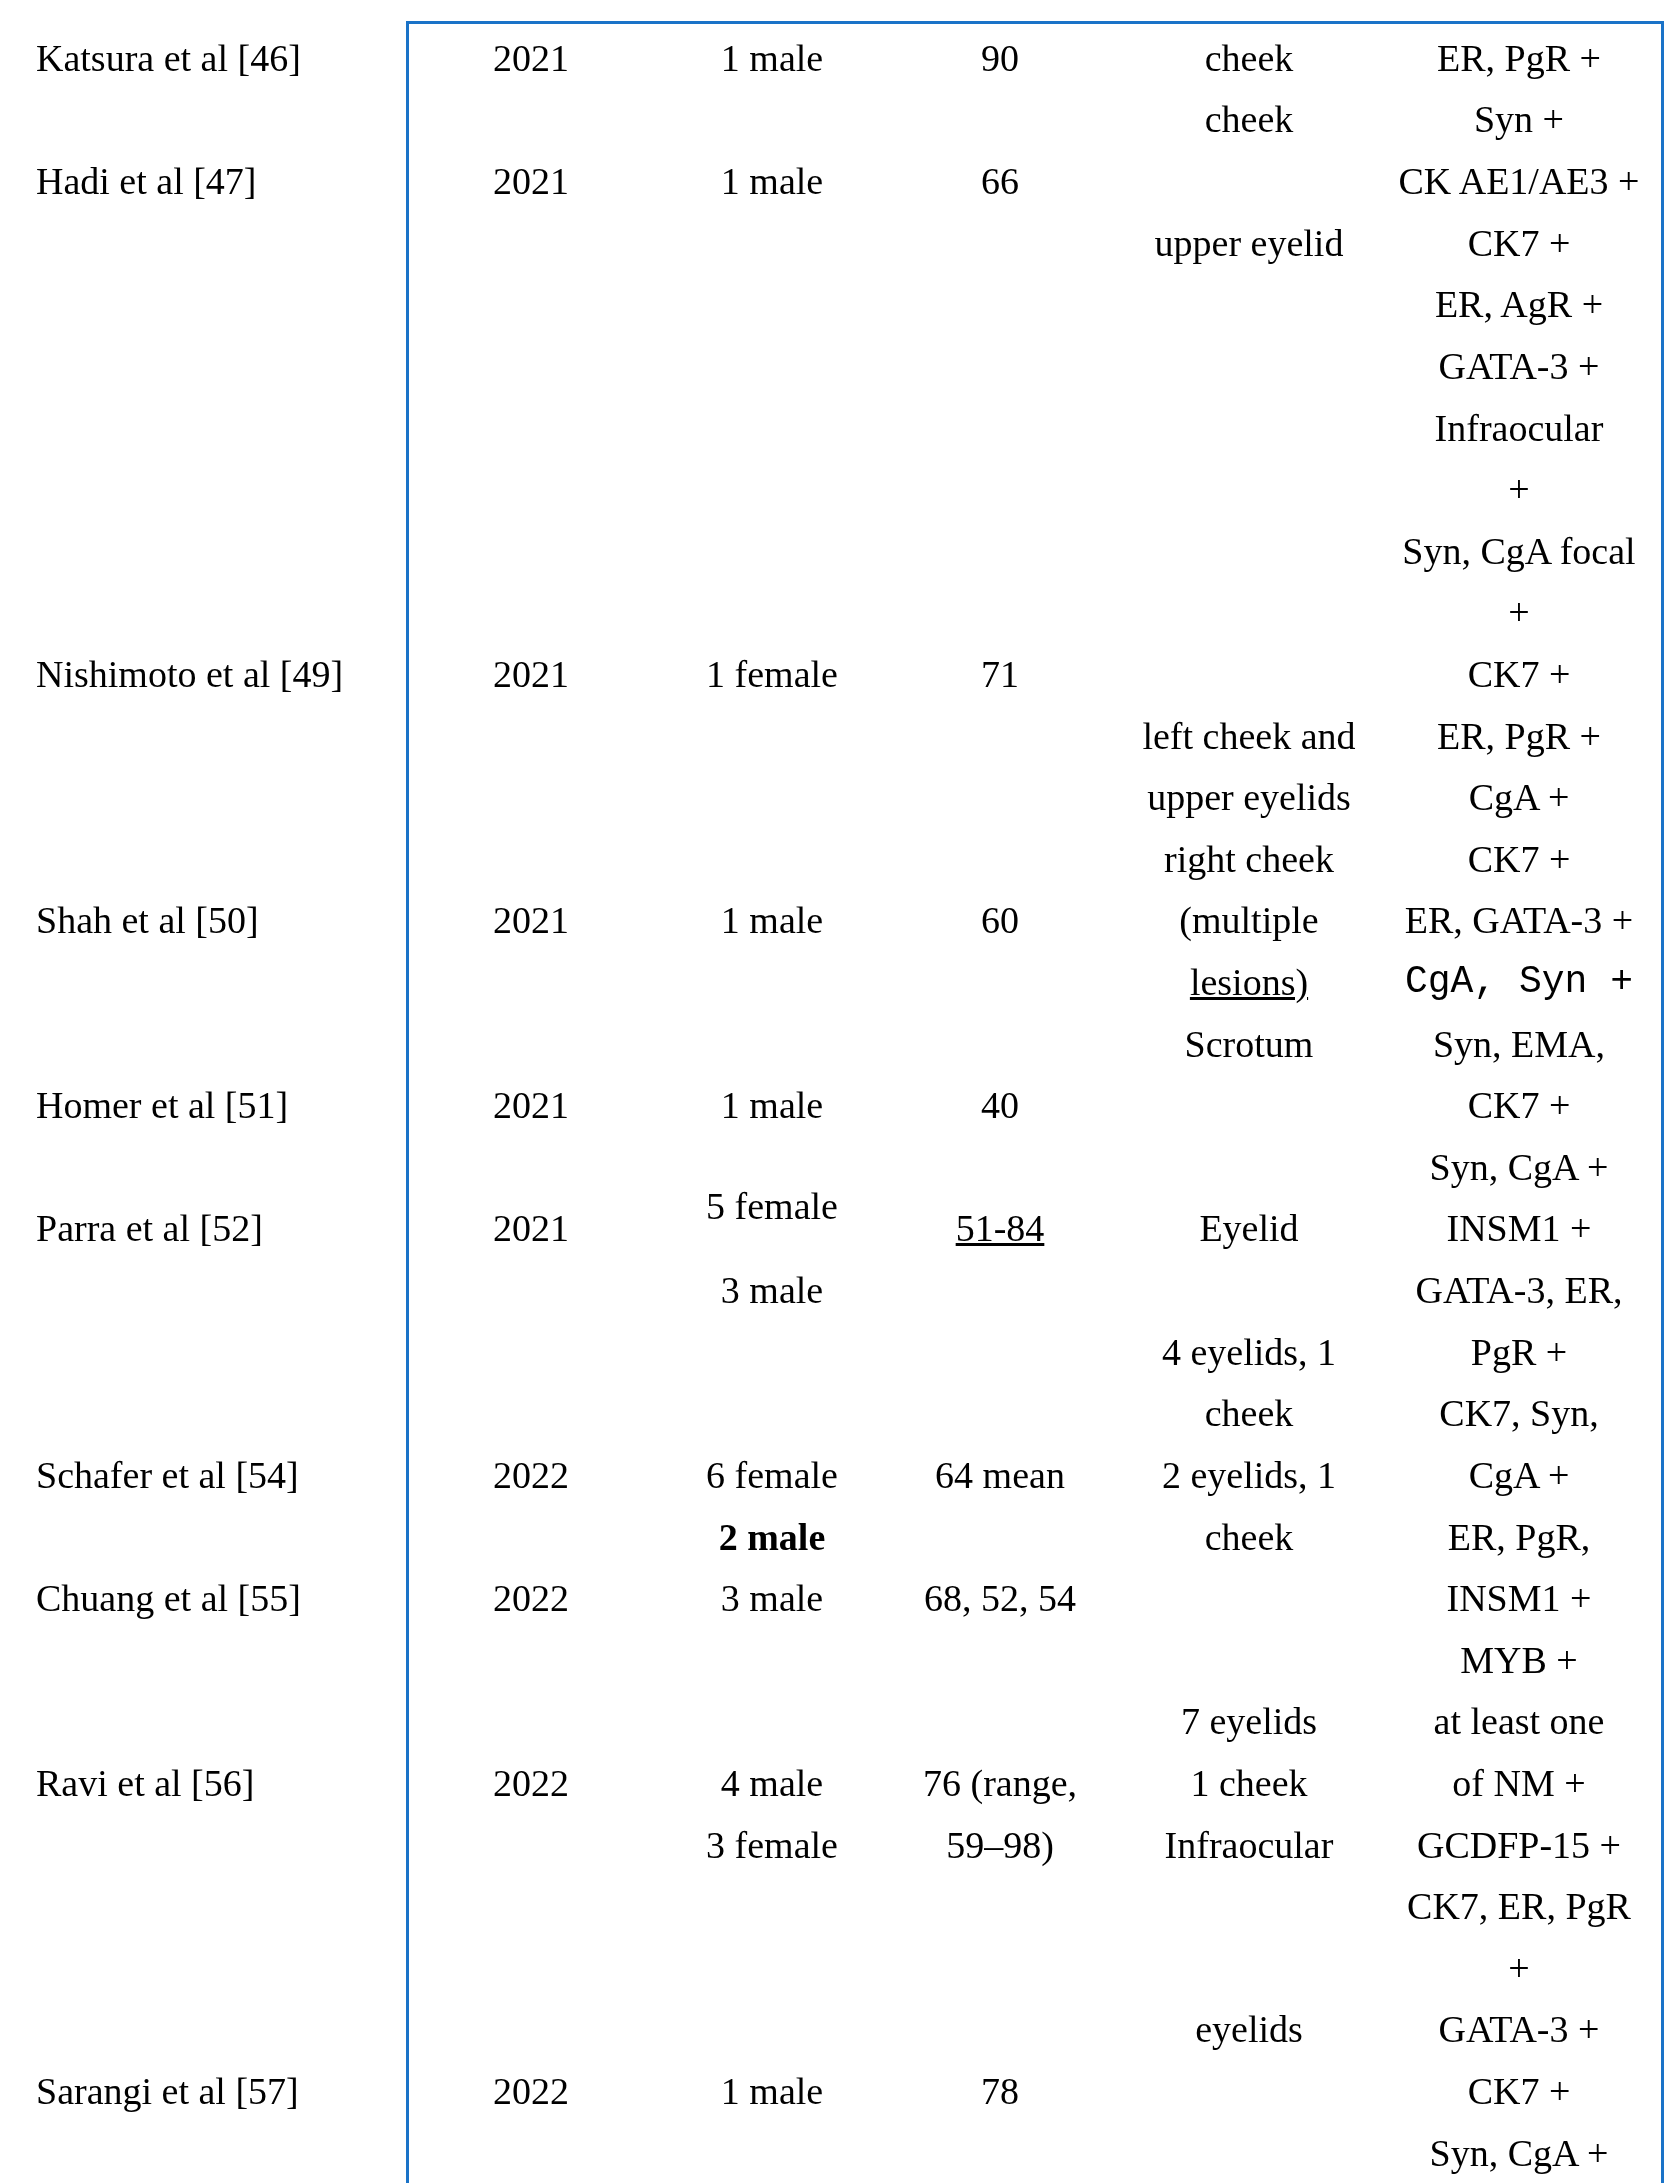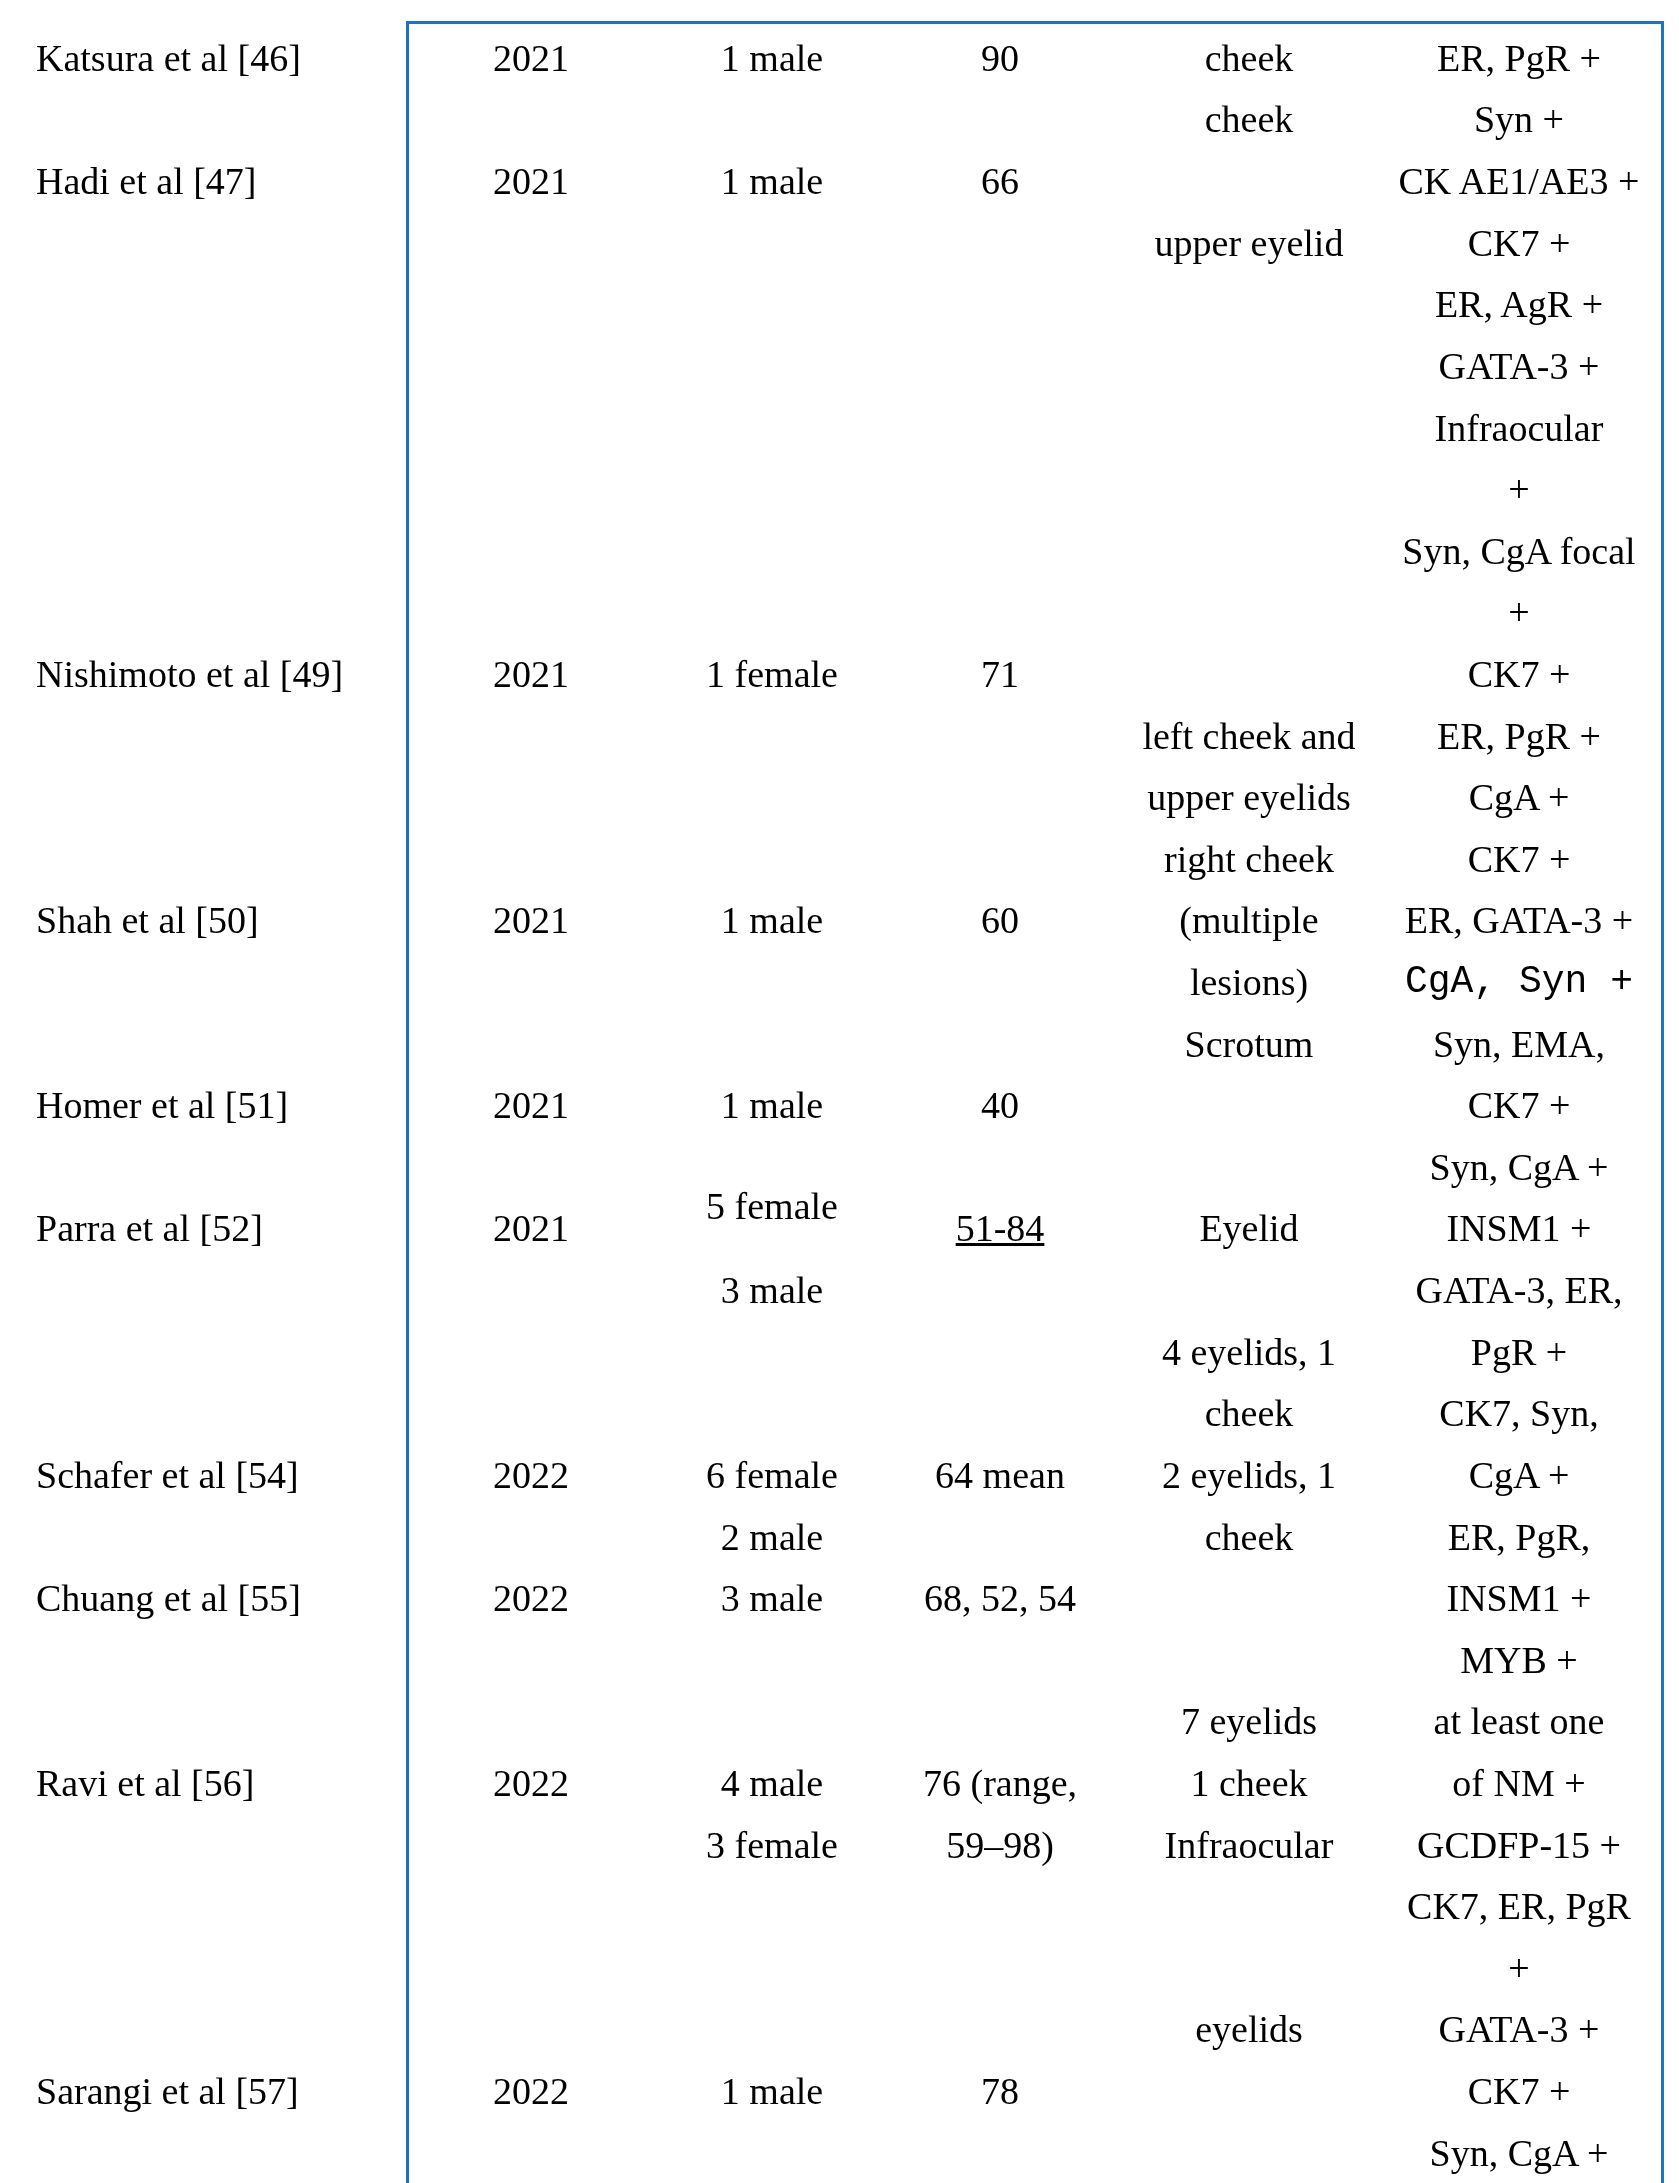--- a/index.html
+++ b/index.html
@@ -49,21 +49,21 @@
     <div class="line c-center" style="top: 766px; left: 1249px;">upper eyelids</div>
     <div class="line c-center" style="top: 766px; left: 1519px;">CgA +</div>
     <div class="line c-center" style="top: 828px; left: 1249px;">right cheek</div>
     <div class="line c-center" style="top: 828px; left: 1519px;">CK7 +</div>
     <div class="line c-author" style="top: 889px; left: 36px;">Shah et al [50]</div>
     <div class="line c-center" style="top: 889px; left: 531px;">2021</div>
     <div class="line c-center" style="top: 889px; left: 772px;">1 male</div>
     <div class="line c-center" style="top: 889px; left: 1000px;">60</div>
     <div class="line c-center" style="top: 889px; left: 1249px;">(multiple</div>
     <div class="line c-center" style="top: 889px; left: 1519px;">ER, GATA-3 +</div>
-    <div class="line c-center" style="top: 951px; left: 1249px;">lesions)</div>
+    <div class="line c-center" style="top: 951px; left: 1249px; text-decoration: underline;">lesions)</div>
     <div class="line c-center" style="top: 951px; left: 1519px; font-family: Liberation Mono, monospace;">CgA, Syn +</div>
     <div class="line c-center" style="top: 1013px; left: 1249px;">Scrotum</div>
     <div class="line c-center" style="top: 1013px; left: 1519px;">Syn, EMA,</div>
     <div class="line c-author" style="top: 1074px; left: 36px;">Homer et al [51]</div>
     <div class="line c-center" style="top: 1074px; left: 531px;">2021</div>
     <div class="line c-center" style="top: 1074px; left: 772px;">1 male</div>
     <div class="line c-center" style="top: 1074px; left: 1000px;">40</div>
     <div class="line c-center" style="top: 1074px; left: 1519px;">CK7 +</div>
     <div class="line c-center" style="top: 1136px; left: 1519px;">Syn, CgA +</div>
     <div class="line c-author" style="top: 1197px; left: 36px;">Parra et al [52]</div>
@@ -77,21 +77,21 @@
     <div class="line c-center" style="top: 1321px; left: 1249px;">4 eyelids, 1</div>
     <div class="line c-center" style="top: 1321px; left: 1519px;">PgR +</div>
     <div class="line c-center" style="top: 1382px; left: 1249px;">cheek</div>
     <div class="line c-center" style="top: 1382px; left: 1519px;">CK7, Syn,</div>
     <div class="line c-author" style="top: 1444px; left: 36px;">Schafer et al [54]</div>
     <div class="line c-center" style="top: 1444px; left: 531px;">2022</div>
     <div class="line c-center" style="top: 1444px; left: 772px;">6 female</div>
     <div class="line c-center" style="top: 1444px; left: 1000px;">64 mean</div>
     <div class="line c-center" style="top: 1444px; left: 1249px;">2 eyelids, 1</div>
     <div class="line c-center" style="top: 1444px; left: 1519px;">CgA +</div>
-    <div class="line c-center" style="top: 1506px; left: 772px;">2 male</div>
+    <div class="line c-center" style="top: 1506px; left: 772px; font-weight: bold;">2 male</div>
     <div class="line c-center" style="top: 1506px; left: 1249px;">cheek</div>
     <div class="line c-center" style="top: 1506px; left: 1519px;">ER, PgR,</div>
     <div class="line c-author" style="top: 1567px; left: 36px;">Chuang et al [55]</div>
     <div class="line c-center" style="top: 1567px; left: 531px;">2022</div>
     <div class="line c-center" style="top: 1567px; left: 772px;">3 male</div>
     <div class="line c-center" style="top: 1567px; left: 1000px;">68, 52, 54</div>
     <div class="line c-center" style="top: 1567px; left: 1519px;">INSM1 +</div>
     <div class="line c-center" style="top: 1629px; left: 1519px;">MYB +</div>
     <div class="line c-center" style="top: 1690px; left: 1249px;">7 eyelids</div>
     <div class="line c-center" style="top: 1690px; left: 1519px;">at least one</div>

